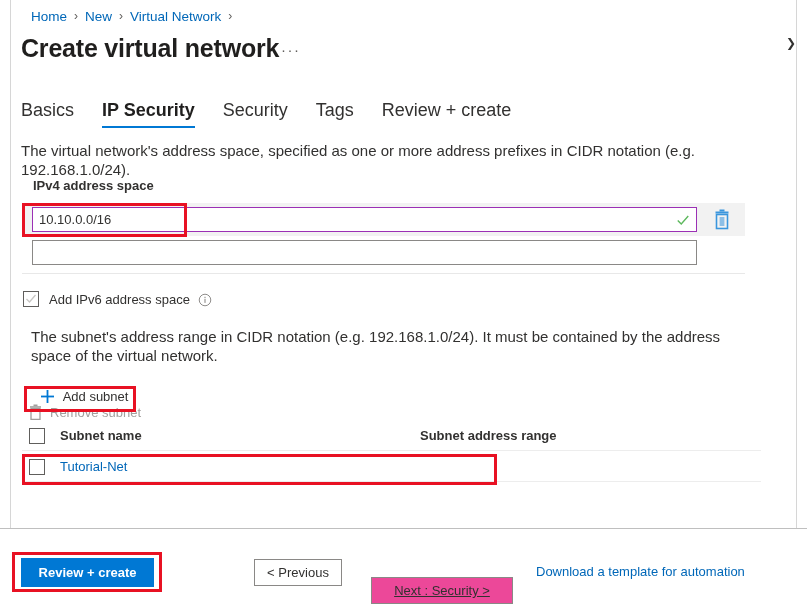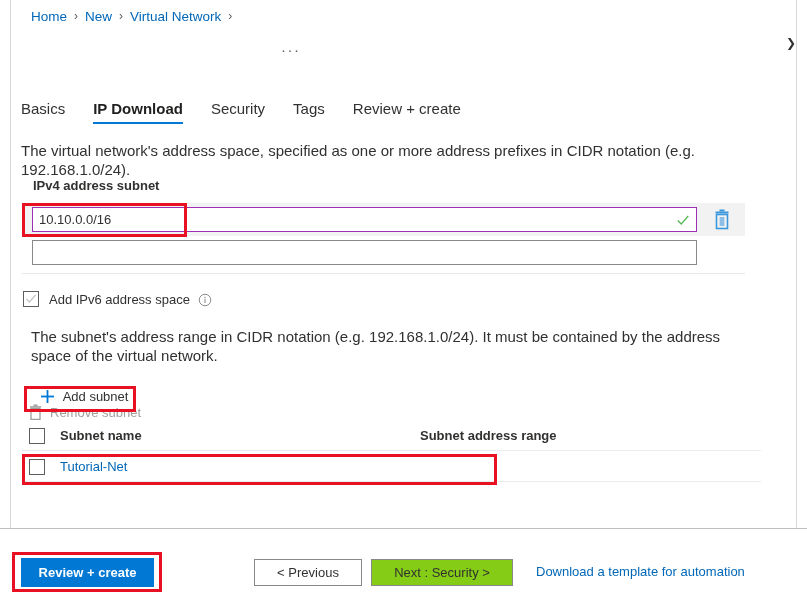--- a/index.html
+++ b/index.html
@@ -94,21 +94,21 @@
   
   .tabs {
     position: absolute;
     left: 21px; top: 100px;
     display: flex;
     align-items: flex-start;
     height: 30px;
   }
   .tab {
     position: relative;
-    font-size: 15px;
+    font-size: 18px;
     color: #323130;
     padding: 0 0 7px 0;
     margin-right: 28px;
     cursor: pointer;
     white-space: nowrap;
   }
   .tab.active {
     font-weight: bold;
     color: #201f1e;
   }
@@ -314,31 +314,32 @@
   #btn-review {
     left: 21px; top: 558px;
     width: 133px; height: 29px;
     background: #0078d4;
     color: #ffffff;
     border: none;
     font-weight: bold;
   }
   #btn-previous {
     left: 254px; top: 559px;
-    width: 108px; height: 27px;
+    width: 88px; height: 27px;
     background: #ffffff;
     color: #323130;
     border: 1px solid #8a8886;
   }
   #btn-next {
-    left: 371px; top: 559px;
+    left: 371px; top: 577px;
     width: 142px; height: 27px;
-    background: #84cc16;
+    background: #ec4899;
     color: #323130;
     border: 1px solid #8a8886;
+    text-decoration: underline;
   }
   #link-template {
     position: absolute;
     left: 536px; top: 564px;
     font-size: 13px;
     color: #0067b8;
     cursor: pointer;
     text-decoration: none;
   }
 
@@ -365,34 +366,35 @@
 
   <div class="breadcrumb">
     <a>Home</a>
     <span class="sep">›</span>
     <a>New</a>
     <span class="sep">›</span>
     <a>Virtual Network</a>
     <span class="sep">›</span>
   </div>
 
+  <div class="page-title">Create virtual network</div>
   <div class="title-ellipsis">···</div>
   <div class="blade-collapse">❯</div>
 
   <div class="tabs">
     <div class="tab">Basics</div>
-    <div class="tab active">IP Download</div>
+    <div class="tab active">IP Security</div>
     <div class="tab">Security</div>
     <div class="tab">Tags</div>
     <div class="tab">Review + create</div>
   </div>
 
   <div class="desc" id="desc-address">The virtual network's address space, specified as one or more address prefixes in CIDR notation (e.g. 192.168.1.0/24).</div>
 
-  <div class="field-label">IPv4 address subnet</div>
+  <div class="field-label">IPv4 address space</div>
 
   <div class="addr-row">
     <div class="addr-input">
       <input type="text" value="10.10.0.0/16" style="">
       <svg class="check-ok" viewBox="0 0 16 16">
         <path d="M2 8.5 L6 12.5 L14 3.5" stroke="#5cb85c" stroke-width="1.6" fill="none"></path>
       </svg>
     </div>
     <div class="trash-btn">
       <svg width="20" height="21" viewBox="0 0 20 21">

